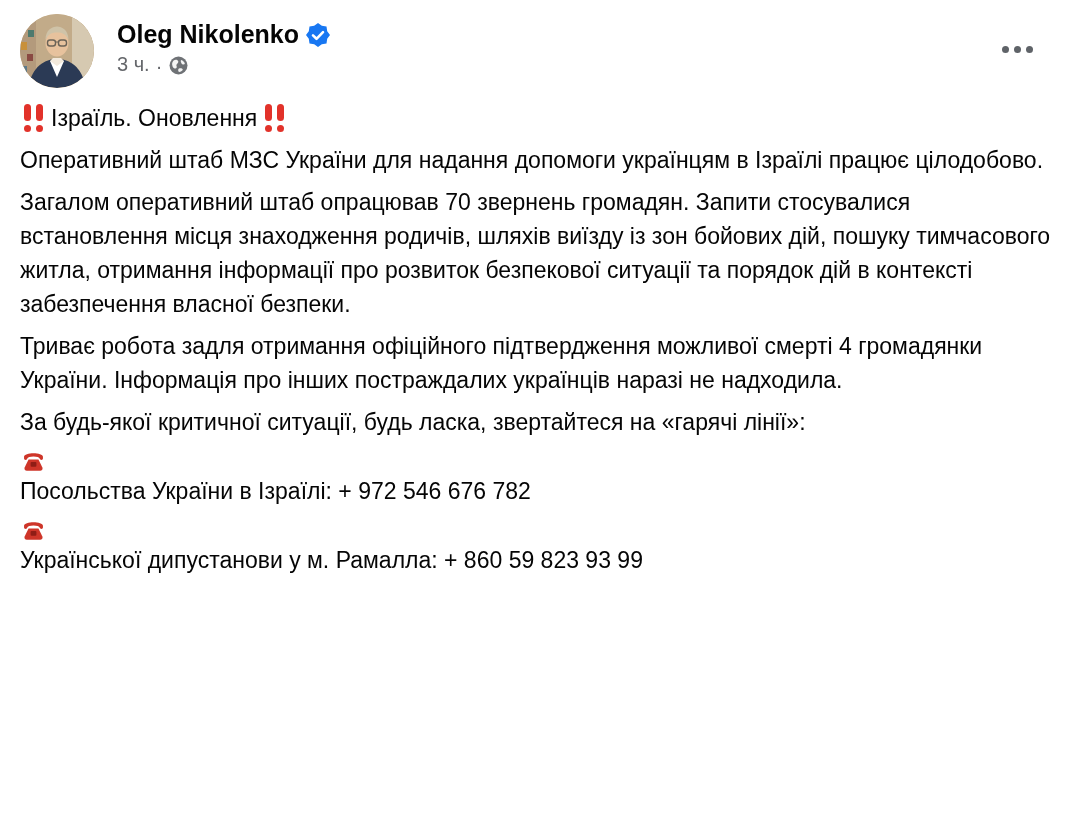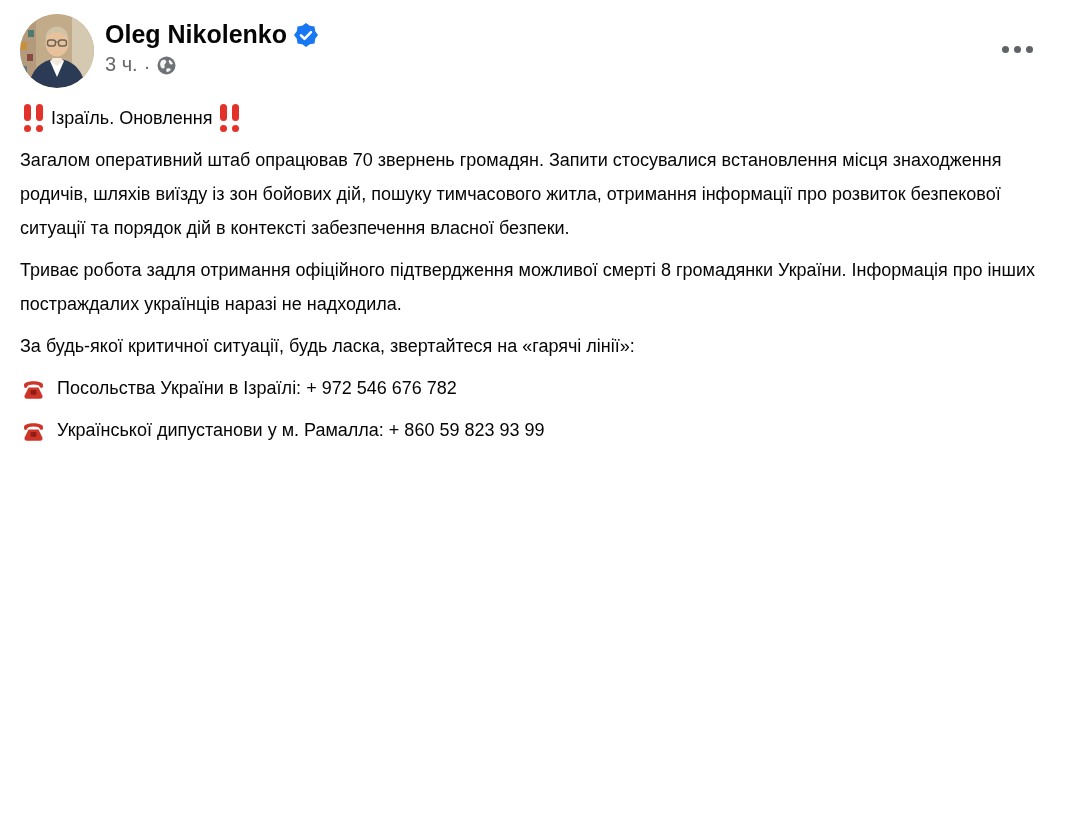--- a/index.html
+++ b/index.html
@@ -21,21 +21,21 @@
   }
   .avatar {
     width: 74px; height: 74px;
     border-radius: 50%;
     overflow: hidden;
     flex: 0 0 74px;
     cursor: pointer;
     background: #c9b18f;
   }
   .avatar svg { display: block; }
-  .header-info { margin-left: 11px; padding-top: 6px; }
+  .header-info { margin-left: 23px; padding-top: 6px; }
   .name-row { display: flex; align-items: center; gap: 7px; }
   .author {
     font-size: 25px;
     font-weight: bold;
     color: #050505;
     line-height: 28px;
     cursor: pointer;
   }
   .verified { display: inline-flex; margin-top: 2px; }
   .meta-row {
@@ -61,21 +61,21 @@
   .menu-btn i {
     width: 7px; height: 7px;
     border-radius: 50%;
     background: #5f6368;
     display: block;
   }
 
   
   .post-body {
     padding-top: 13px;
-    font-size: 18px;
+    font-size: 23px;
     line-height: 34px;
     color: #050505;
     max-width: 1035px;
   }
   .post-body p { margin: 0 0 8px 0; }
 
   .title-line { display: flex; align-items: center; }
   .title-text { margin: 0 4px; }
 
   
@@ -87,21 +87,21 @@
     border-radius: 3.5px;
     background: #E2322A;
   }
   .dexcl i::after {
     content: ""; position: absolute; bottom: 0; left: 0;
     width: 7px; height: 7px;
     border-radius: 50%;
     background: #E2322A;
   }
 
-  .hotline { display: flex; align-items: center; }
+  .hotline { display: flex; align-items: flex-start; flex-direction: column; }
   .phone-wrap { display: inline-flex; margin-right: 10px; }
 </style>
 </head>
 <body>
 
 <div class="post">
 
   <div class="post-header">
 
     <div class="avatar">
@@ -170,22 +170,23 @@
           <i></i>
           <i></i>
         </span>
       <span class="title-text">Ізраїль. Оновлення</span>
       <span class="dexcl">
           <i></i>
           <i></i>
         </span>
     </p>
 
+    <p>Оперативний штаб МЗС України для надання допомоги українцям в Ізраїлі працює цілодобово.</p>
     <p>Загалом оперативний штаб опрацював 70 звернень громадян. Запити стосувалися встановлення місця знаходження родичів, шляхів виїзду із зон бойових дій, пошуку тимчасового житла, отримання інформації про розвиток безпекової ситуації та порядок дій в контексті забезпечення власної безпеки.</p>
-    <p>Триває робота задля отримання офіційного підтвердження можливої смерті 8 громадянки України. Інформація про інших постраждалих українців наразі не надходила.</p>
+    <p>Триває робота задля отримання офіційного підтвердження можливої смерті 4 громадянки України. Інформація про інших постраждалих українців наразі не надходила.</p>
     <p>За будь-якої критичної ситуації, будь ласка, звертайтеся на «гарячі лінії»:</p>
 
     <p class="hotline">
       <span class="phone-wrap">
         <svg width="27" height="27" viewBox="0 0 24 24">
           <path d="M3.6 8.6 C3.6 4.4 20.4 4.4 20.4 8.6 L20.4 10.2 C20.4 11.8 18.2 11.9 17.6 10.4 C17.1 9.1 15 8.5 12 8.5 C9 8.5 6.9 9.1 6.4 10.4 C5.8 11.9 3.6 11.8 3.6 10.2 Z" fill="#CE3529"></path>
           <path d="M7.6 11.2 L16.4 11.2 L19.9 18.2 C20.5 19.7 19.5 21 17.9 21 L6.1 21 C4.5 21 3.5 19.7 4.1 18.2 Z" fill="#CE3529"></path>
           <rect x="9.4" y="13.4" width="5.2" height="4.2" rx="0.9" fill="#8f1d16"></rect>
         </svg>
       </span>

